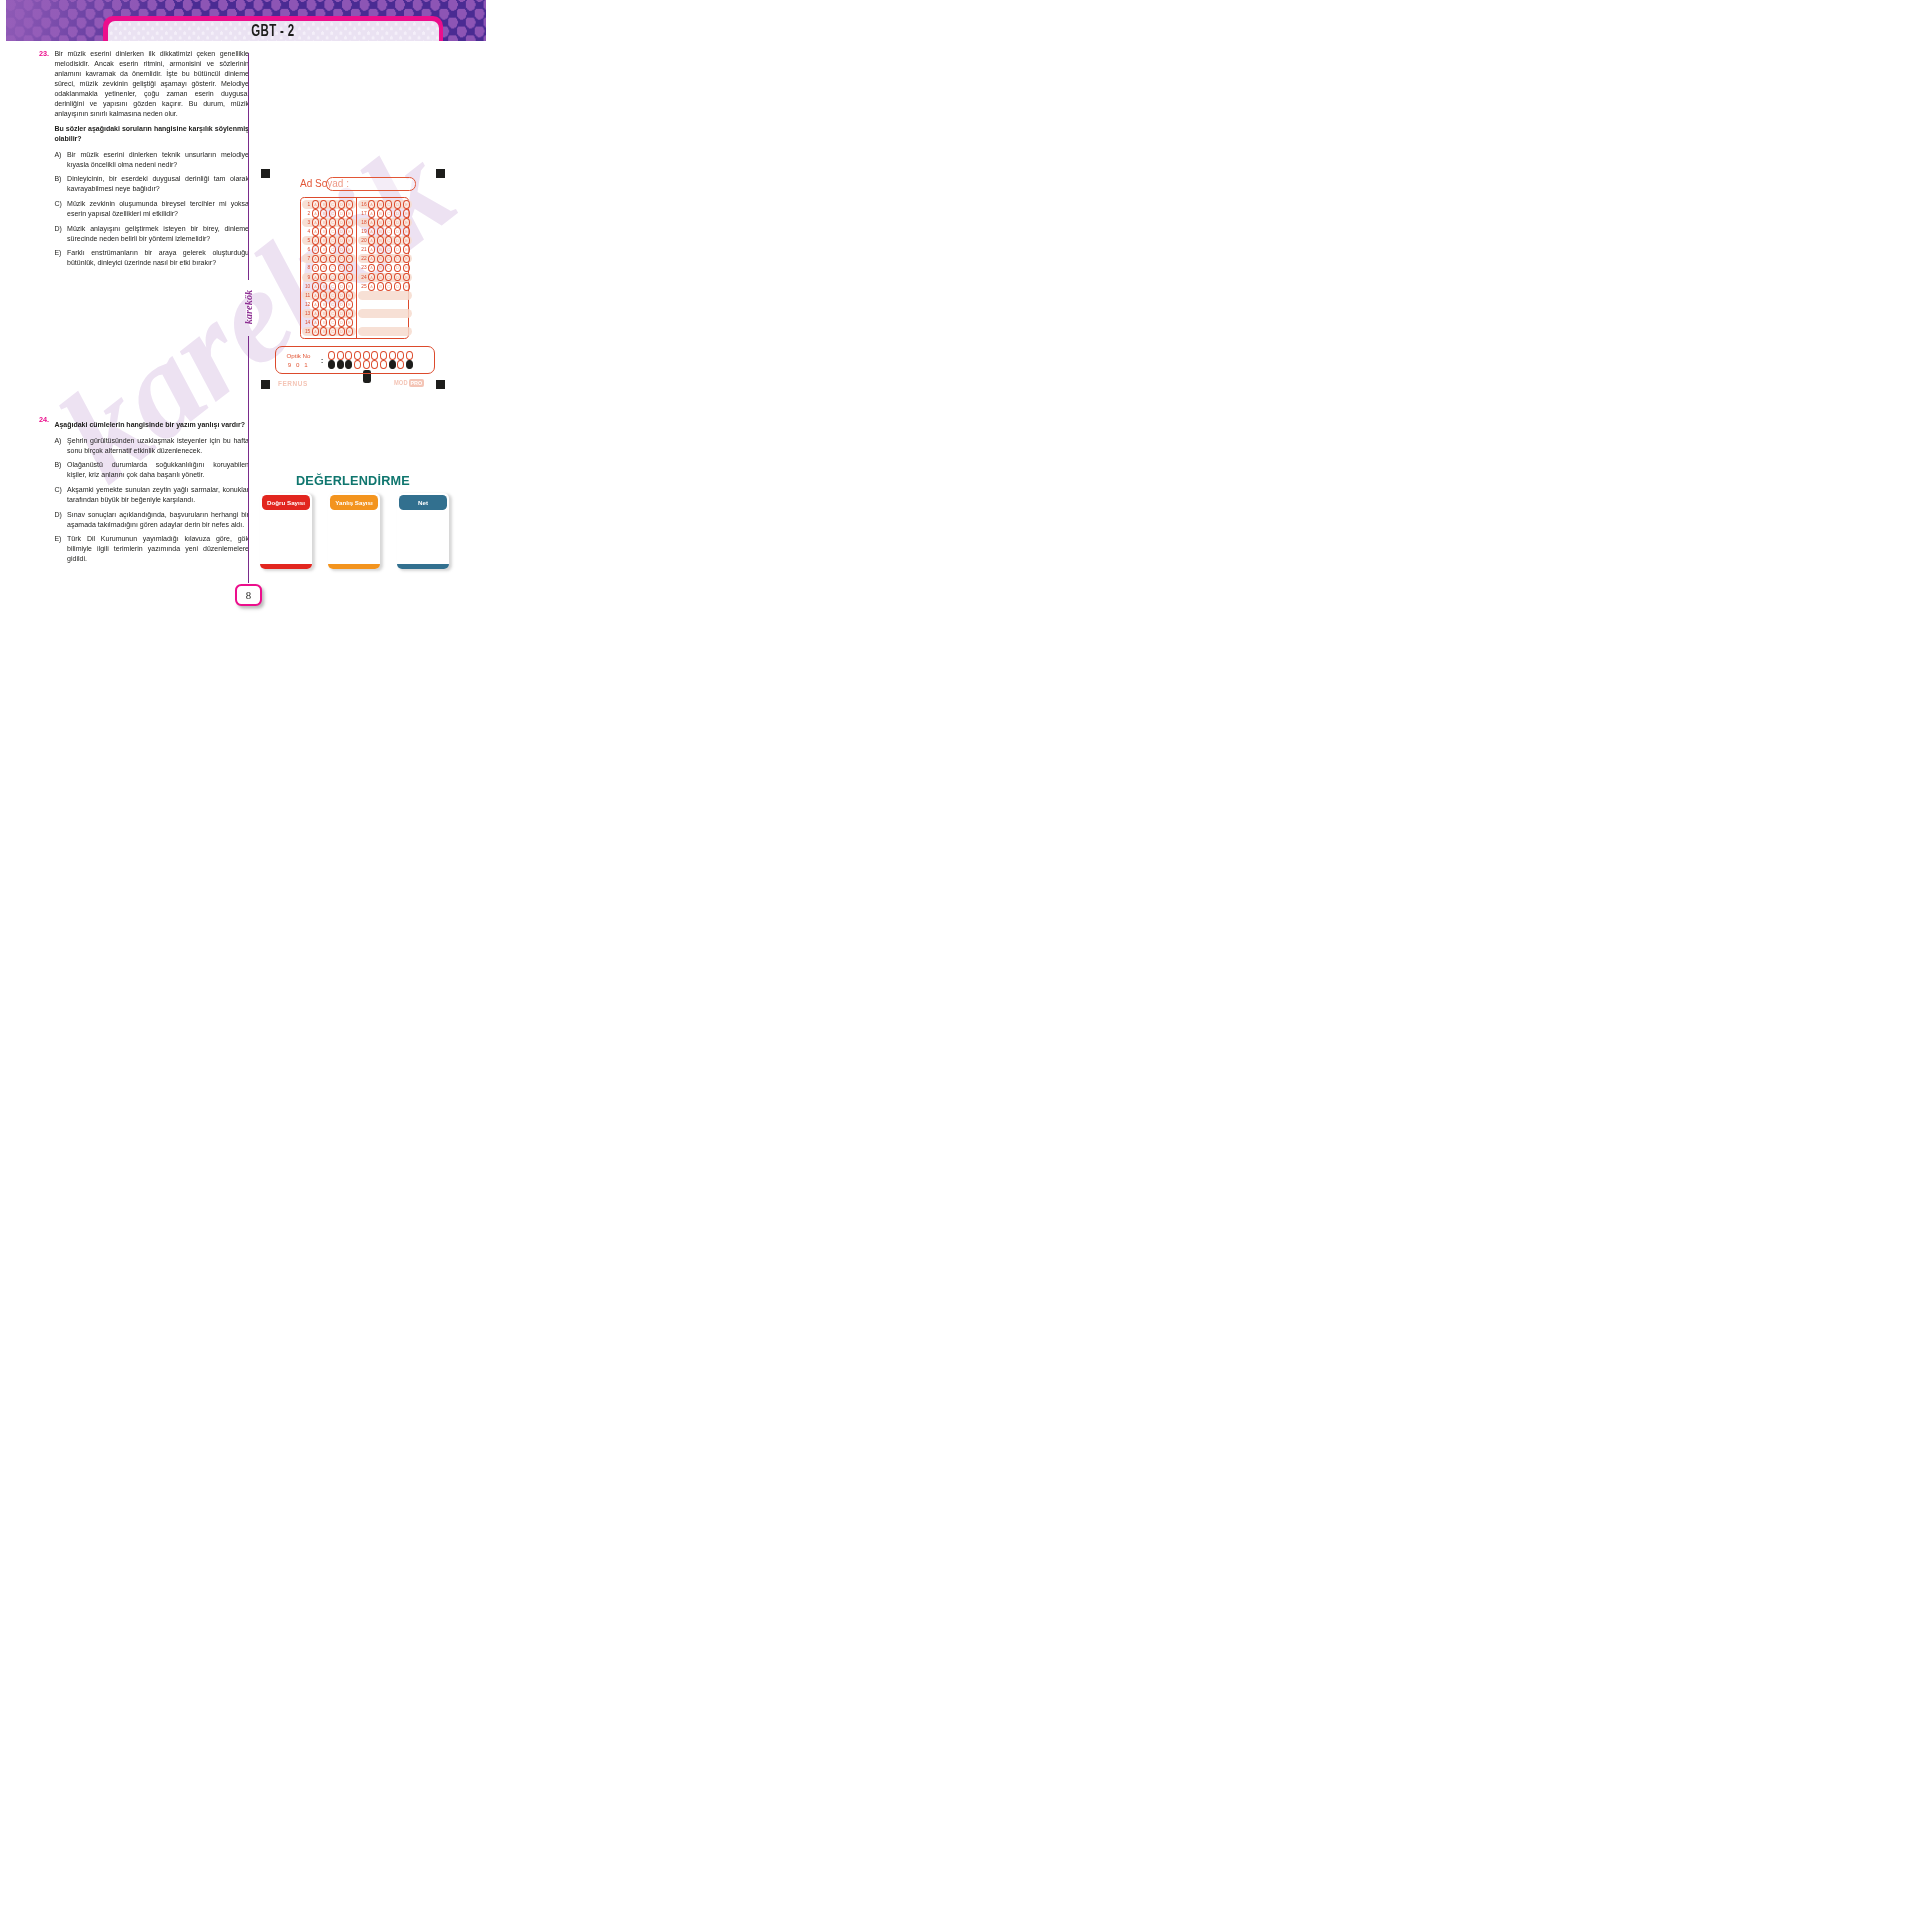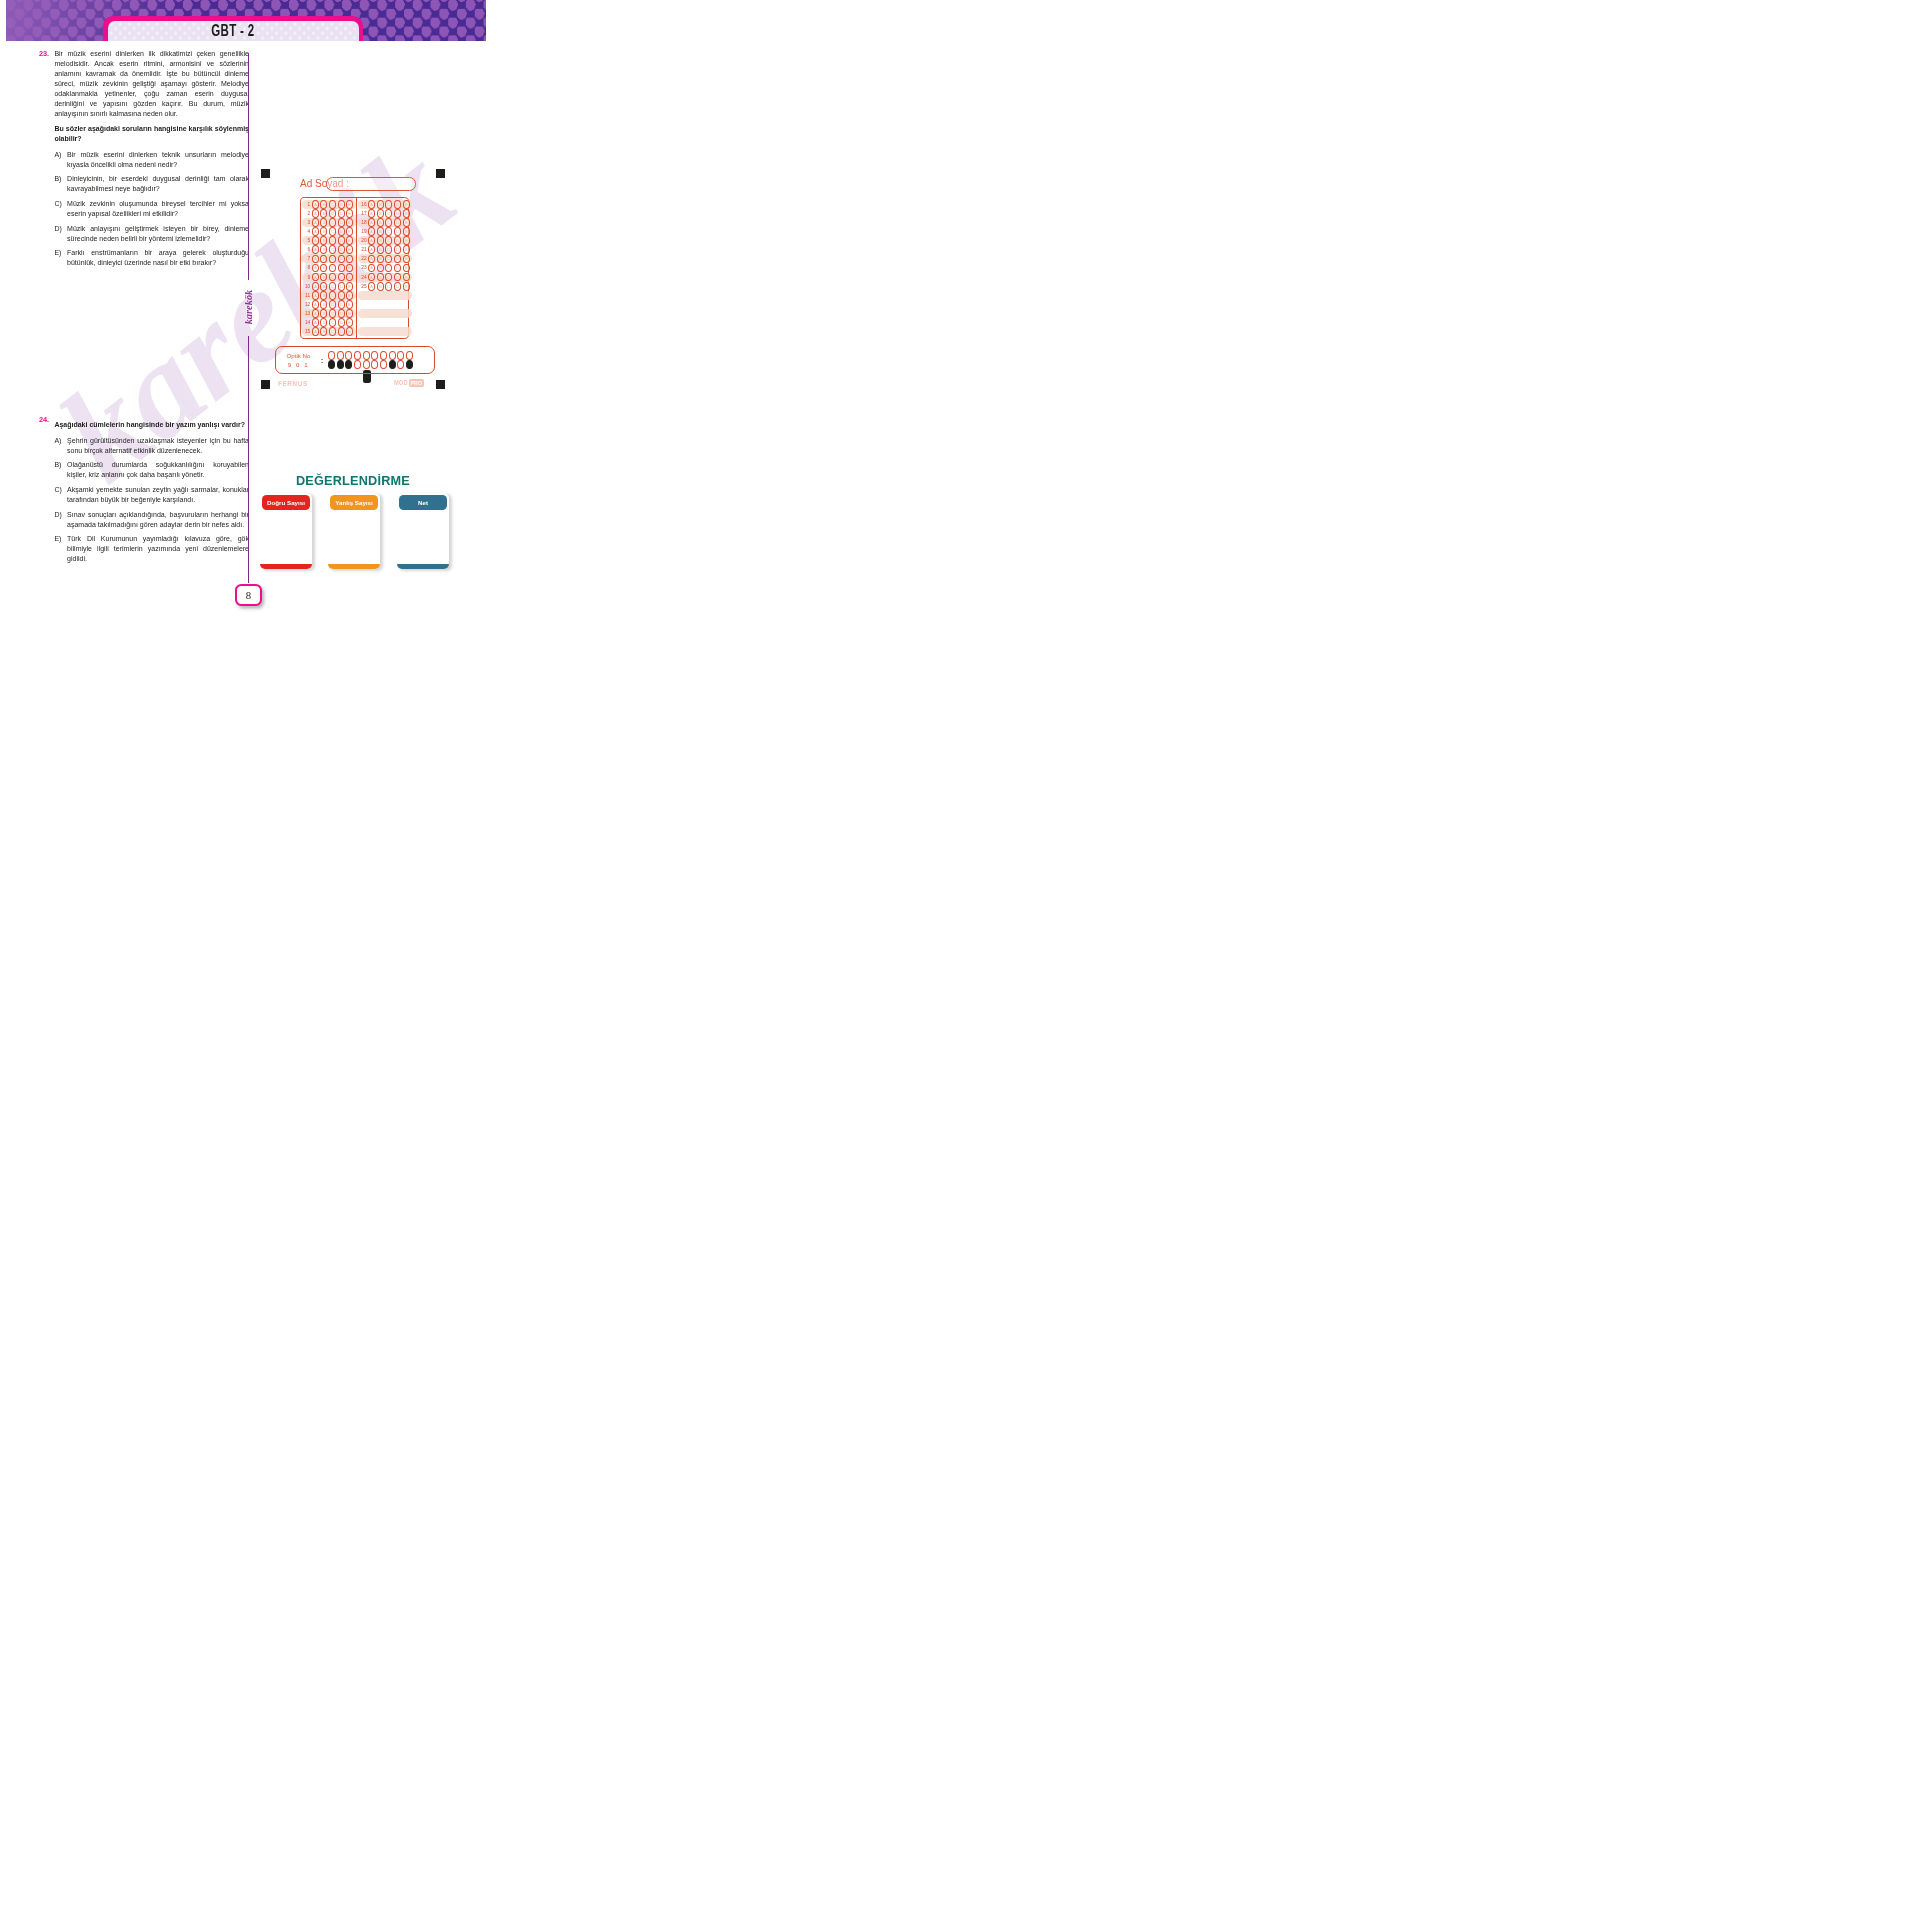--- a/index.html
+++ b/index.html
@@ -14,21 +14,21 @@
 
   
   .banner { position:absolute; z-index:2; left:6.2px; right:6.2px; top:0; height:41px;
             background-color:#4a2b93; overflow:hidden;
             background-image:
               linear-gradient(100deg, rgba(151,96,186,.9) 0%, rgba(151,96,186,0) 36%),
               radial-gradient(ellipse 5px 6.2px at 4.6px 4.6px, #8d55b5 96%, transparent 100%),
               radial-gradient(ellipse 5px 6.2px at 4.6px 4.6px, #8d55b5 96%, transparent 100%);
             background-size:100% 100%, 17.7px 17.7px, 17.7px 17.7px;
             background-position:0 0, 0 0, 8.9px 8.9px; }
-  .gbt-outer { position:absolute; left:97px; width:260px; top:16px; bottom:0;
+  .gbt-outer { position:absolute; left:97px; width:340px; top:16px; bottom:0;
                background:#ec0e8c; border-radius:10px 10px 0 0; }
   .gbt-inner { position:absolute; left:4.6px; right:4.6px; top:4.6px; bottom:0;
                background-color:#eae2f2; border-radius:7px 7px 0 0;
                background-image:radial-gradient(ellipse 1.9px 2.7px at 3.1px 3.1px, #f4eff9 70%, transparent 72%),
                                 radial-gradient(ellipse 1.9px 2.7px at 3.1px 3.1px, #f4eff9 70%, transparent 72%);
                background-size:9.2px 9.2px,9.2px 9.2px; background-position:0 0,4.6px 4.6px;
                display:flex; align-items:center; justify-content:center; }
   .gbt-title { font-weight:700; font-size:16px; letter-spacing:0.4px;
                transform:scaleX(.72); color:#1d1d1b; }
 

